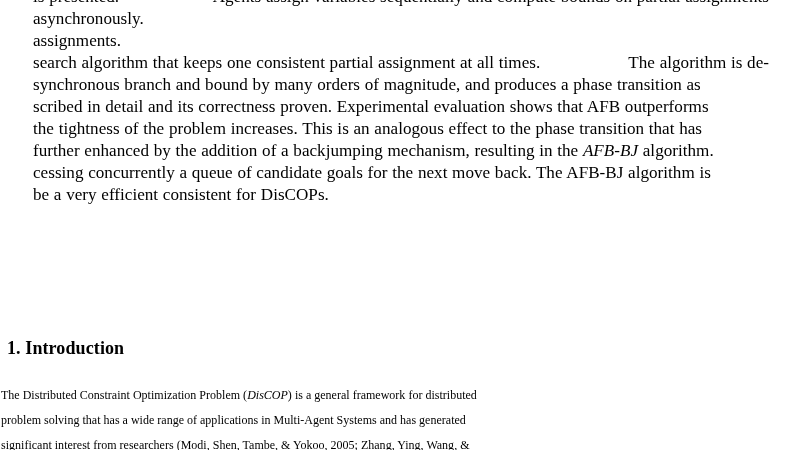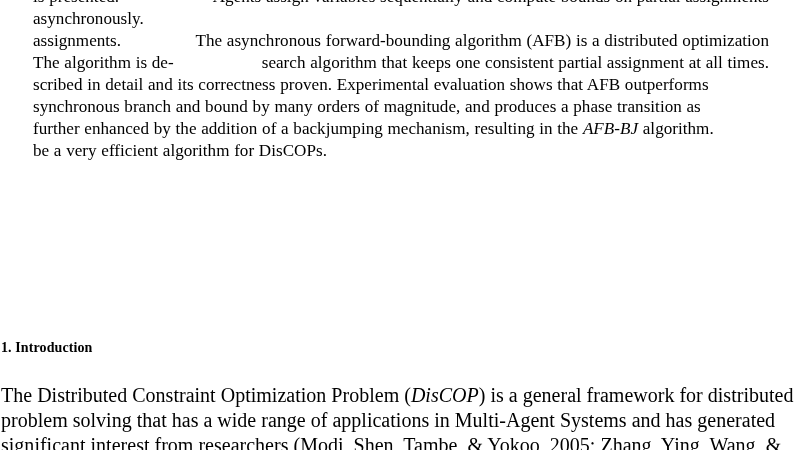--- a/index.html
+++ b/index.html
@@ -45,41 +45,41 @@
   .abstract-line.j {
     display: flex;
     justify-content: space-between;
     width: 736px;
   }
   .abstract-line.j > span { white-space: pre; }
 
   
   .section-heading {
     position: absolute;
-    left: 1px;
+    left: 7px;
     top: 336px;
-    font-size: 14px;
+    font-size: 18px;
     line-height: 24px;
     font-weight: bold;
     white-space: nowrap;
     letter-spacing: 0.1px;
   }
 
   
   .intro-block {
     position: absolute;
     left: 1px;
     top: 383px;
     width: 795px;
   }
   .intro-line {
     display: block;
     height: 25px;
     line-height: 25px;
-    font-size: 20px;
+    font-size: 12px;
     white-space: nowrap;
     letter-spacing: 0.01px;
   }
 
   .it { font-style: italic; text-align: right; }
 </style>
 </head>
 <body>
 
 <div id="page">
@@ -90,36 +90,37 @@
       <span>is presented.</span>
       <span>Agents assign variables sequentially and compute bounds on partial assignments</span>
     </div>
 
     <div class="abstract-line j">
       <span>asynchronously.</span>
     </div>
 
     <div class="abstract-line j">
       <span>assignments.</span>
-      <span>The asynchronous forward-bounding algorithm (AFB) is a distributed optimization</span>
     </div>
 
     <div class="abstract-line j">
+      <span>search algorithm that keeps one consistent partial assignment at all times.</span>
       <span>The algorithm is de-</span>
-      <span>search algorithm that keeps one consistent partial assignment at all times.</span>
     </div>
 
+    <div class="abstract-line">synchronous branch and bound by many orders of magnitude, and produces a phase transition as</div>
     <div class="abstract-line">scribed in detail and its correctness proven. Experimental evaluation shows that AFB outperforms</div>
-    <div class="abstract-line">synchronous branch and bound by many orders of magnitude, and produces a phase transition as</div>
+    <div class="abstract-line">the tightness of the problem increases. This is an analogous effect to the phase transition that has</div>
 
     <div class="abstract-line">
       <span>further enhanced by the addition of a backjumping mechanism, resulting in the </span><span class="it">AFB-BJ</span><span> algorithm.</span>
     </div>
 
-    <div class="abstract-line">be a very efficient algorithm for DisCOPs.</div>
+    <div class="abstract-line">cessing concurrently a queue of candidate goals for the next move back. The AFB-BJ algorithm is</div>
+    <div class="abstract-line">be a very efficient consistent for DisCOPs.</div>
   </div>
 
   <div class="section-heading">1. Introduction</div>
 
   <div class="intro-block">
 
     <div class="intro-line">
       <span>The Distributed Constraint Optimization Problem (</span><span class="it">DisCOP</span><span>) is a general framework for distributed</span>
     </div>
 

